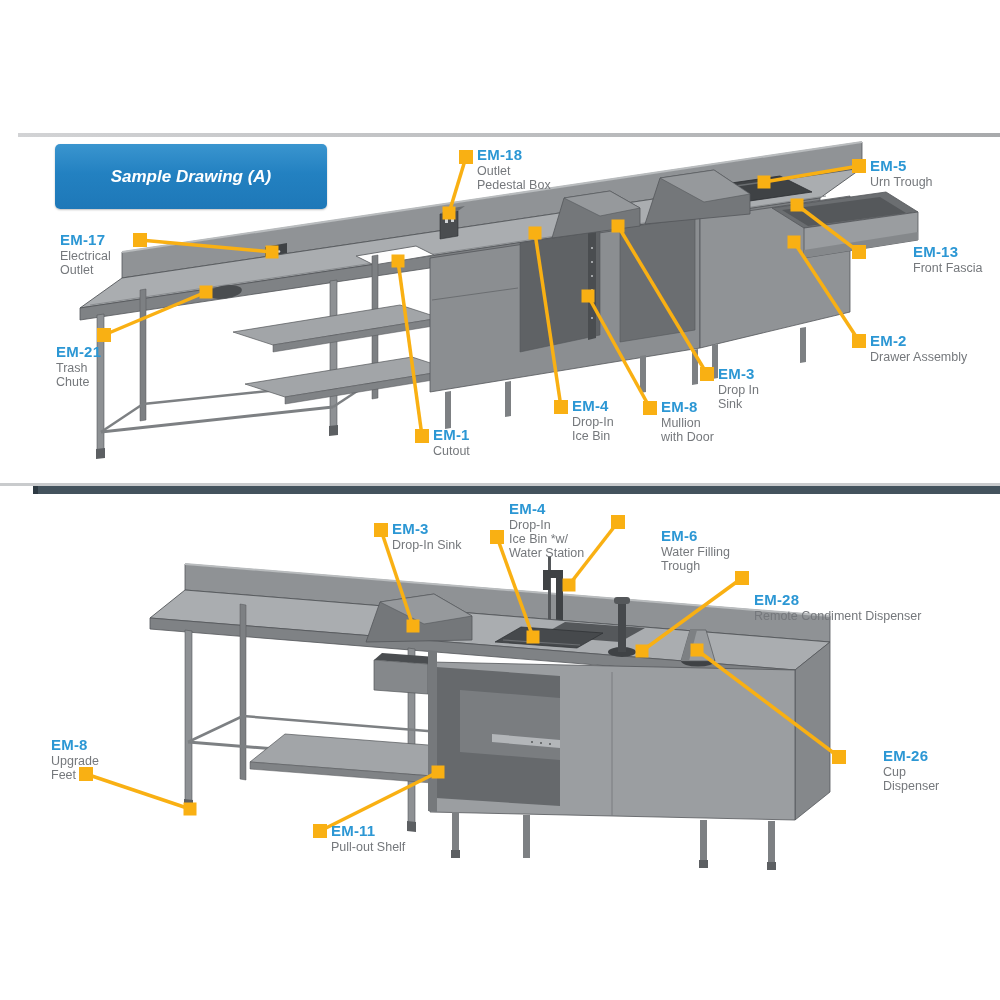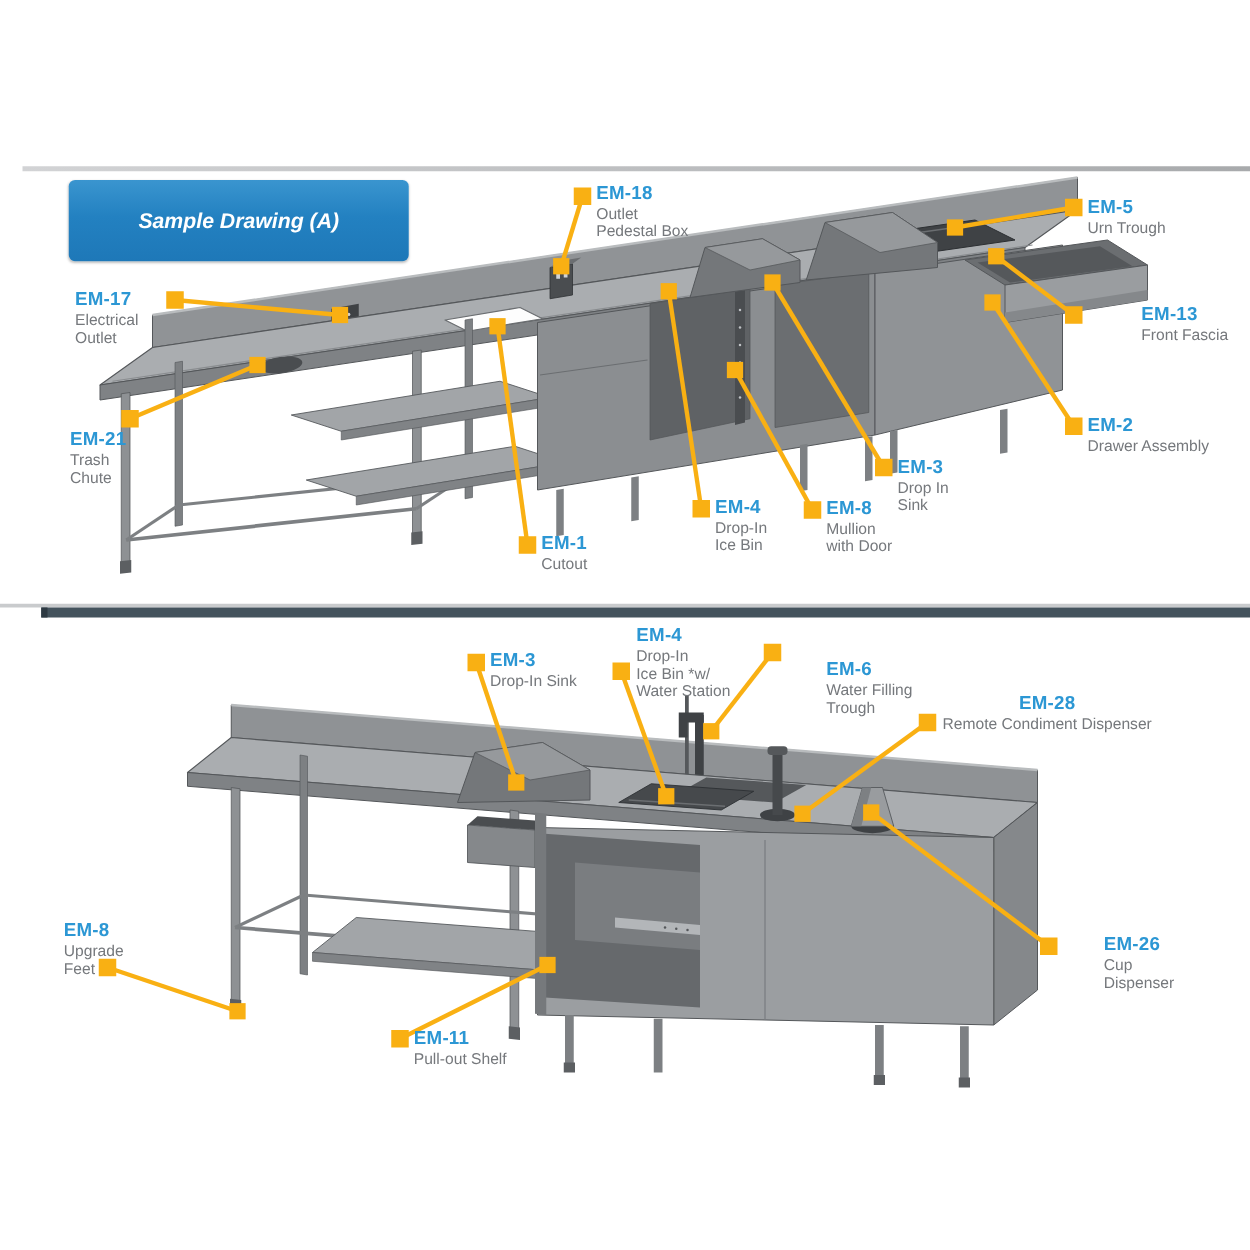--- a/index.html
+++ b/index.html
@@ -298,21 +298,21 @@
     <div class="code">EM-4</div>
     <div class="desc">Drop-In
 Ice Bin *w/
 Water Station</div>
   </div>
   <div class="callout" style="left:629px;top:528px;margin-left:32px;">
     <div class="code">EM-6</div>
     <div class="desc">Water Filling
 Trough</div>
   </div>
-  <div class="callout" style="left:754px;top:555px;text-align:center;">
+  <div class="callout" style="left:754px;top:592px;">
     <div class="code">EM-28</div>
     <div class="desc">Remote Condiment Dispenser</div>
   </div>
   <div class="callout" style="left:850px;top:748px;margin-left:33px;">
     <div class="code">EM-26</div>
     <div class="desc">Cup
 Dispenser</div>
   </div>
   <div class="callout" style="left:51px;top:737px;">
     <div class="code">EM-8</div>

